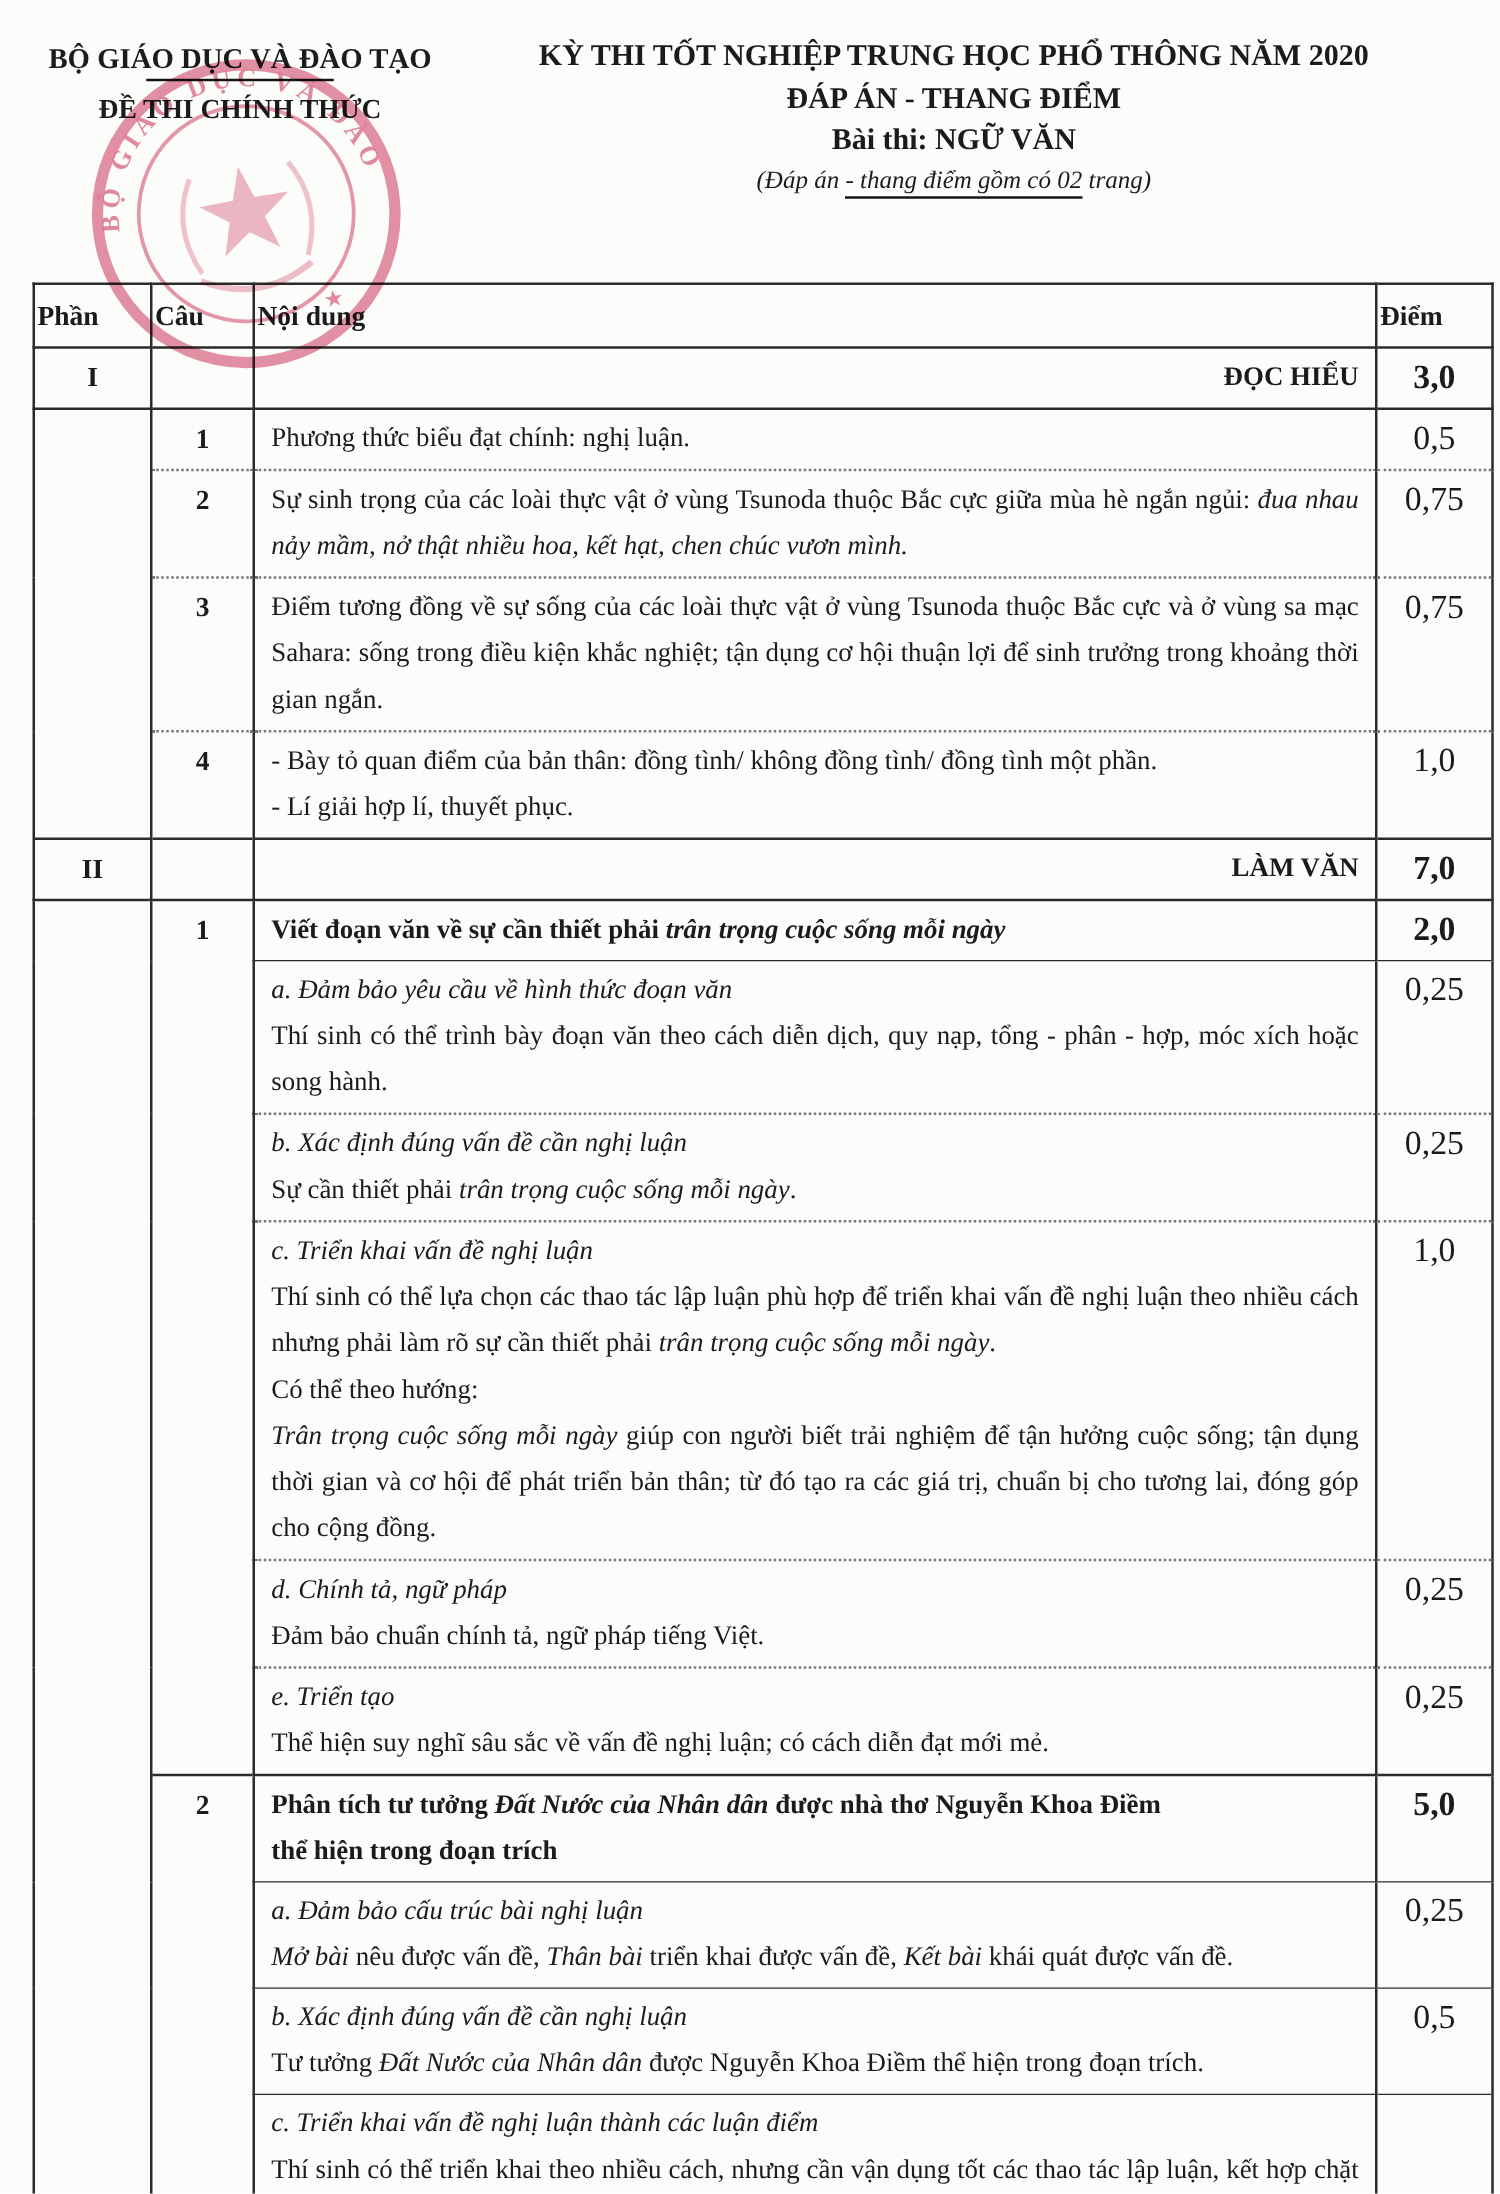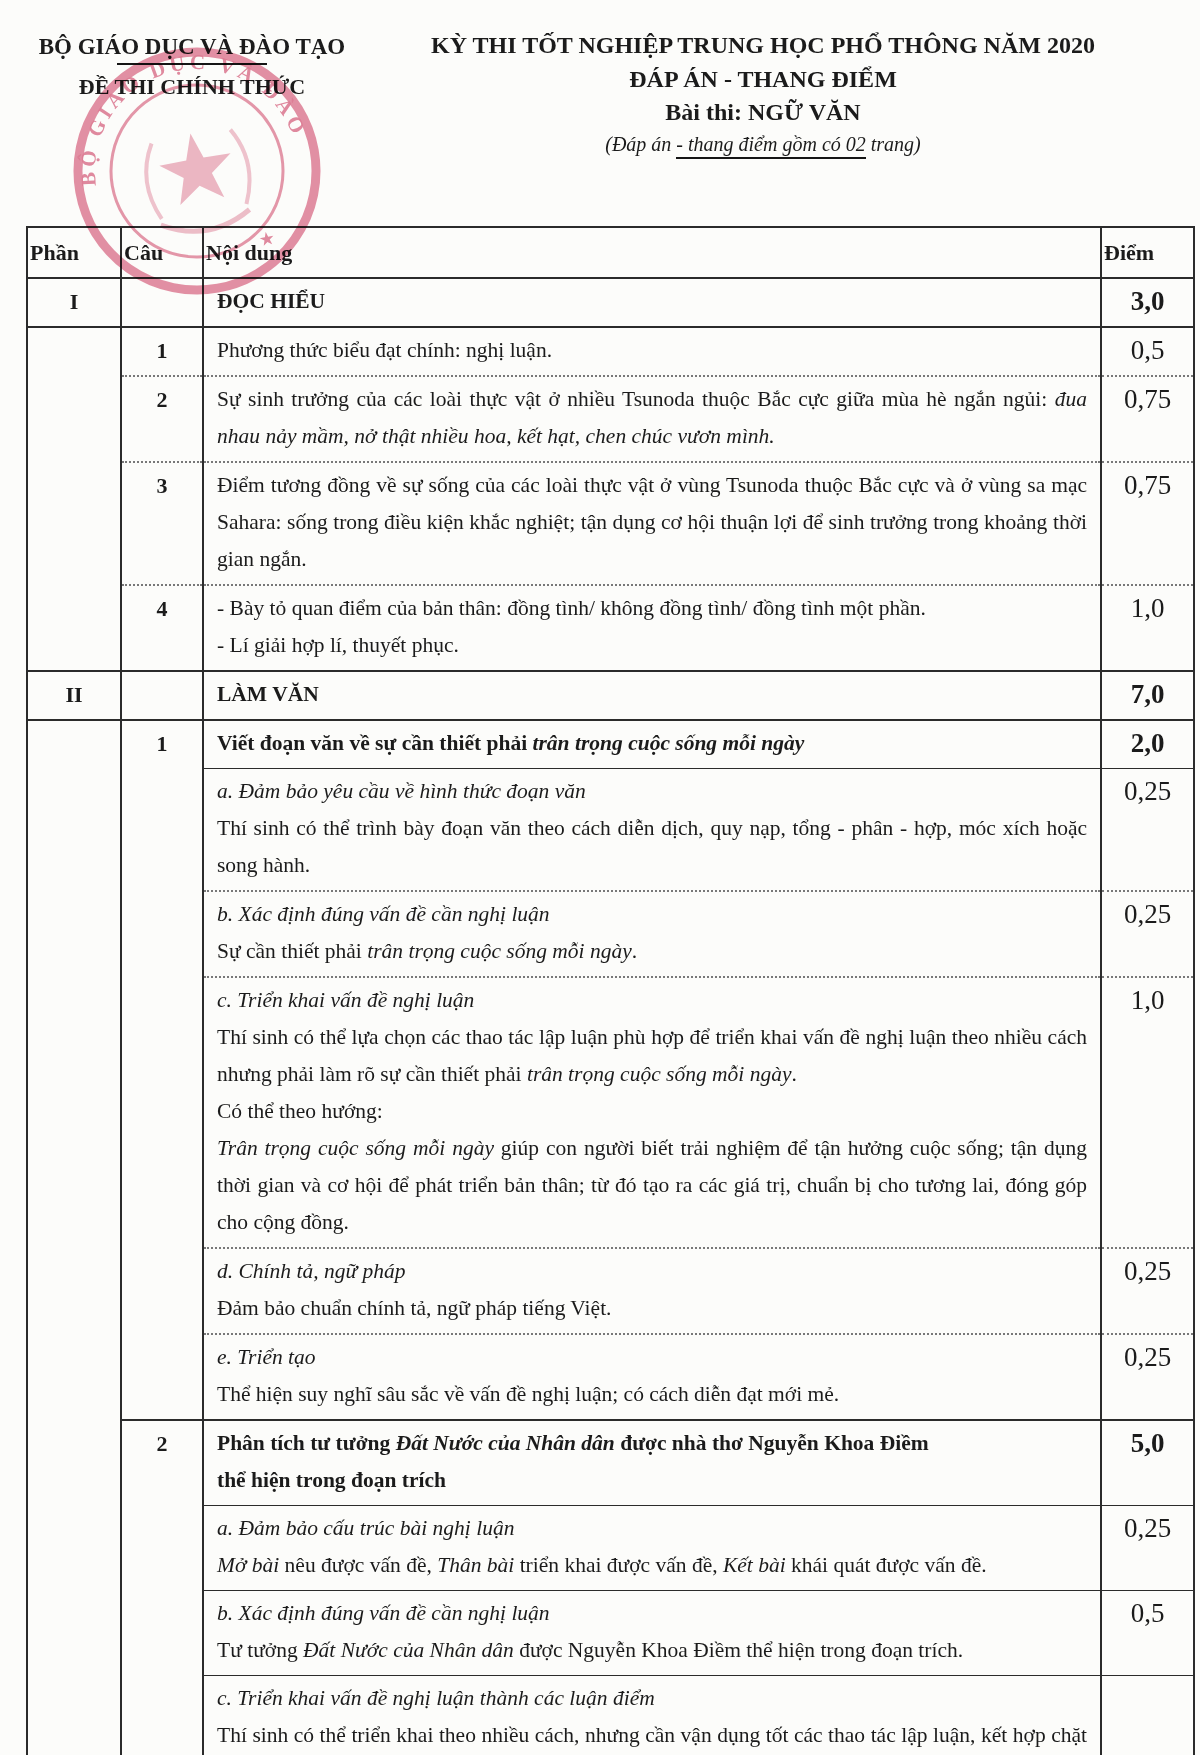--- a/index.html
+++ b/index.html
@@ -35,21 +35,21 @@
   }
   .rubric td{
     border-left:2px solid #2b2b2b;border-right:2px solid #2b2b2b;
     vertical-align:top;
   }
   .rubric{border:2px solid #2b2b2b;border-bottom:none;}
   td.phan,td.cau{ text-align:center;font-weight:bold;font-size:22px;padding-top:4px; }
   td.noidung{ padding:4px 13px 6px 13px;text-align:justify; }
   td.diem{ text-align:center;font-size:27px;padding-top:4px; }
   tr.section-row td{ border-top:2px solid #2b2b2b;border-bottom:2px solid #2b2b2b; }
-  tr.section-row td.noidung{ font-weight:bold;text-align:left;margin-left:27px; }
+  tr.section-row td.noidung{ font-weight:bold;text-align:right;margin-left:27px; }
   tr.section-row td.diem{ font-weight:bold; }
   .b-dotted{ border-top:2px dotted #787878 !important; }
   .b-solid{ border-top:2px solid #2b2b2b !important; }
   .sep-dotted{ border-top:2px dotted #787878; }
   .sep-solid{ border-top:1.5px solid #2b2b2b; }
   .bot-solid{ border-bottom:2px solid #2b2b2b; }
   .it{font-style:italic;}
   .bd{font-weight:bold;}
 </style>
 </head>
@@ -111,21 +111,21 @@
           <td class="diem">3,0</td>
         </tr>
         <tr>
           <td class="phan" rowspan="4"></td>
           <td class="cau" rowspan="1">1</td>
           <td class="noidung"><span>Phương thức biểu đạt chính: nghị luận.</span></td>
           <td class="diem">0,5</td>
         </tr>
         <tr>
           <td class="cau b-dotted" rowspan="1">2</td>
-          <td class="noidung b-dotted"><span>Sự sinh trưởng của các loài thực vật ở nhiều Tsunoda thuộc Bắc cực giữa mùa hè ngắn ngủi: </span><span class="it">đua nhau nảy mầm, nở thật nhiều hoa, kết hạt, chen chúc vươn mình.</span></td>
+          <td class="noidung b-dotted"><span>Sự sinh trọng của các loài thực vật ở vùng Tsunoda thuộc Bắc cực giữa mùa hè ngắn ngủi: </span><span class="it">đua nhau nảy mầm, nở thật nhiều hoa, kết hạt, chen chúc vươn mình.</span></td>
           <td class="diem b-dotted">0,75</td>
         </tr>
         <tr>
           <td class="cau b-dotted" rowspan="1">3</td>
           <td class="noidung b-dotted"><span>Điểm tương đồng về sự sống của các loài thực vật ở vùng Tsunoda thuộc Bắc cực và ở vùng sa mạc Sahara: sống trong điều kiện khắc nghiệt; tận dụng cơ hội thuận lợi để sinh trưởng trong khoảng thời gian ngắn.</span></td>
           <td class="diem b-dotted">0,75</td>
         </tr>
         <tr>
           <td class="cau b-dotted" rowspan="1">4</td>
           <td class="noidung b-dotted"><span>- Bày tỏ quan điểm của bản thân: đồng tình/ không đồng tình/ đồng tình một phần.</span><br><span>- Lí giải hợp lí, thuyết phục.</span></td>

